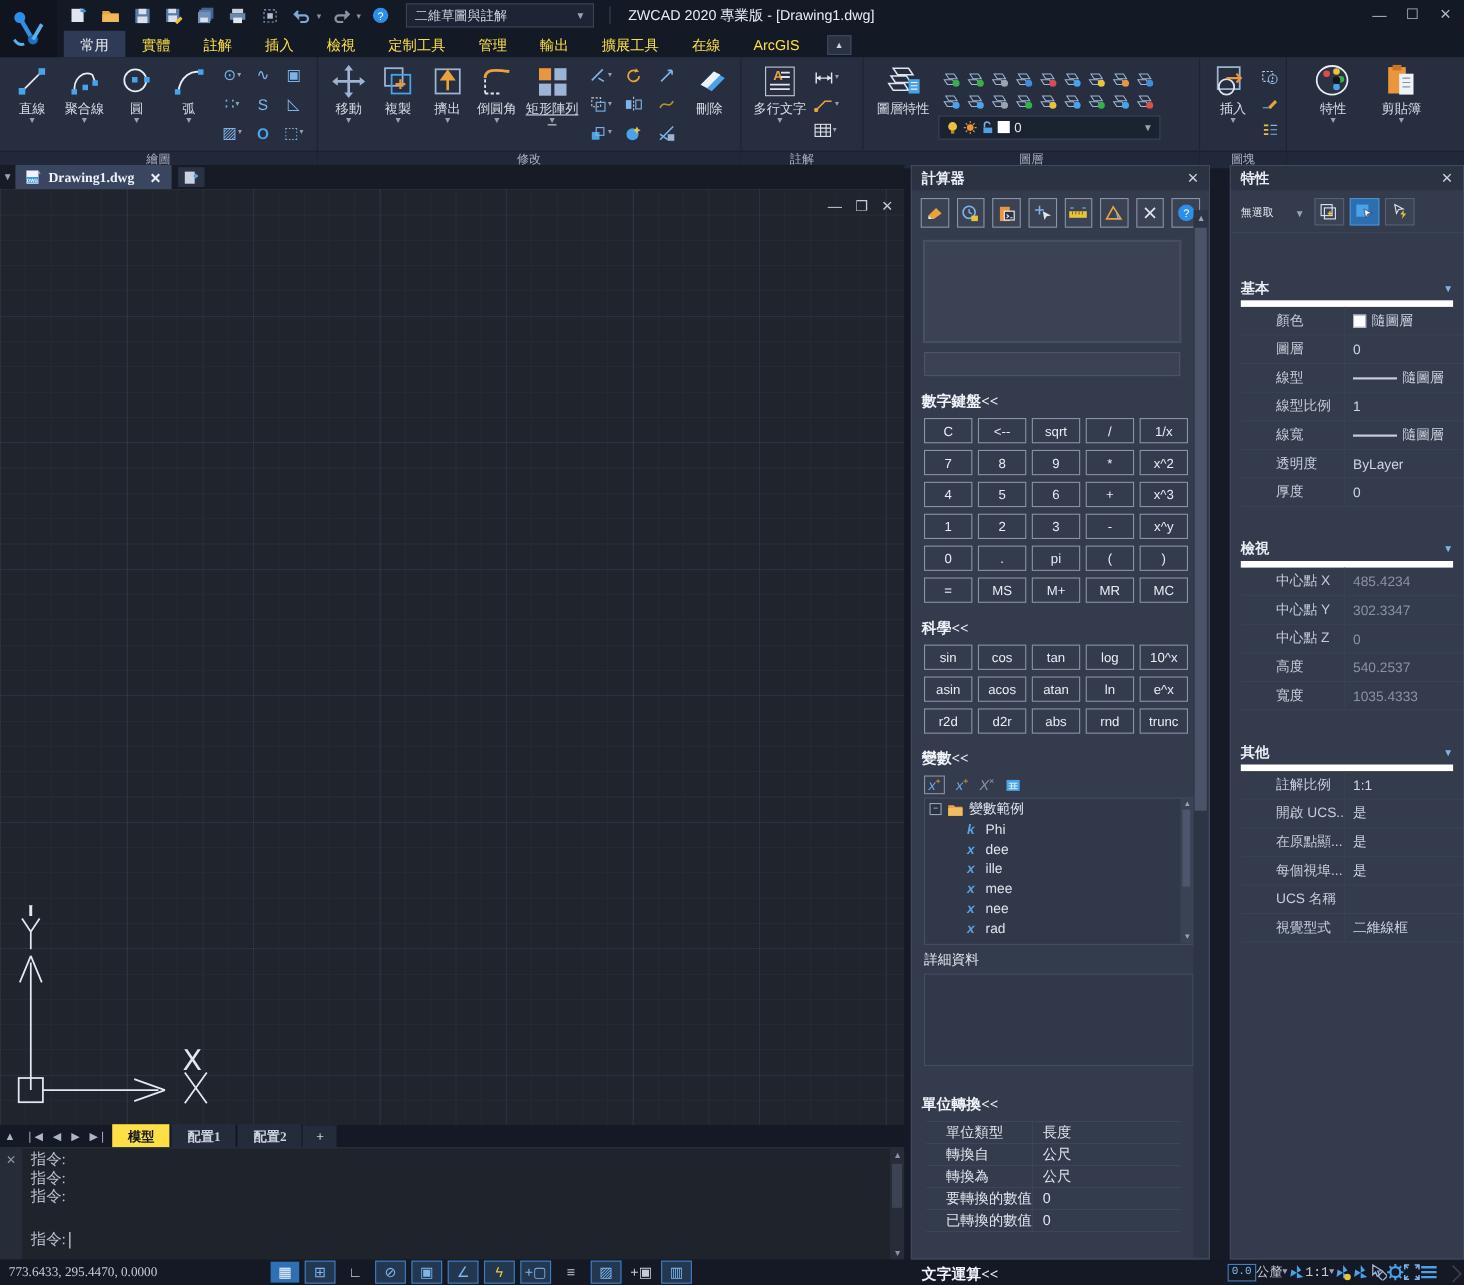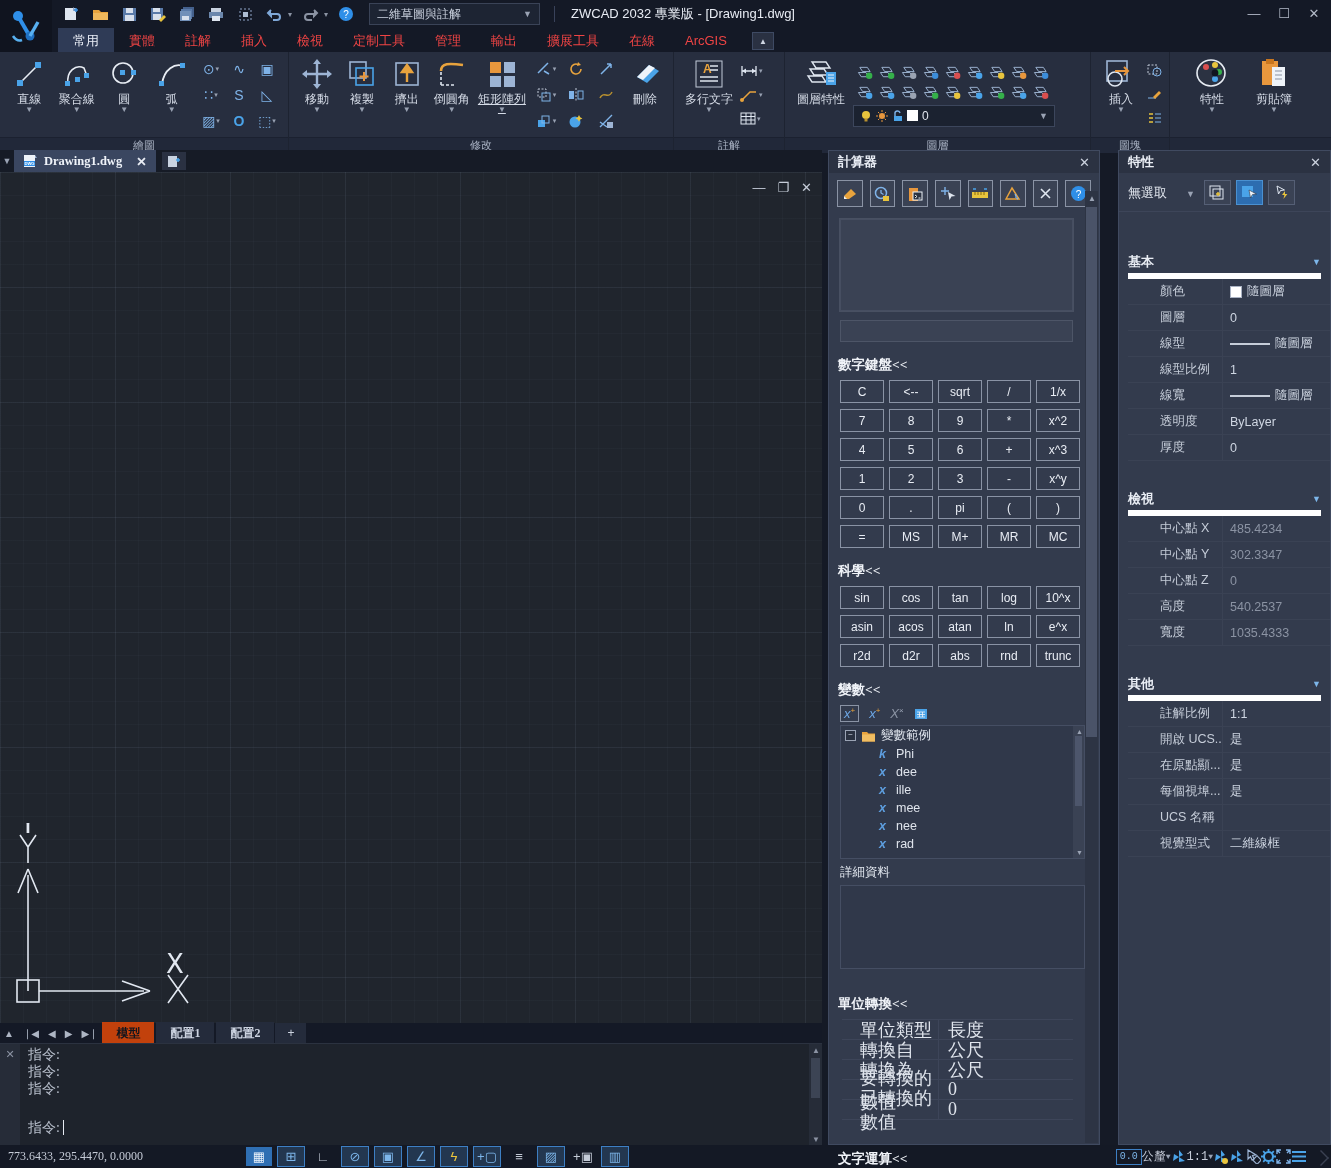--- a/index.html
+++ b/index.html
@@ -13,21 +13,21 @@
   .qbtn{width:22px;height:20px;display:flex;align-items:center;justify-content:center;color:#8fa6c8;}
   .qcaret{color:#8b93a3;font-size:8px;margin-left:-4px;}
   .workspace{display:flex;align-items:center;height:20px;background:#1d2433;border:1px solid #3a4357;padding:0 7px;margin-left:12px;width:155px;color:#ccd3e0;font-size:12px;}
   .workspace .arrow{margin-left:auto;font-size:9px;color:#9aa3b4;}
   .tsep{width:1px;height:16px;background:#39425a;margin-left:14px;}
   .apptitle{margin-left:16px;color:#e8ecf4;font-size:13px;}
   .winctl{position:absolute;right:2px;top:0;display:flex;}
   .winctl .wbtn{width:30px;height:26px;display:flex;align-items:center;justify-content:center;color:#b3bac8;font-size:13px;}
   
   .menubar{position:absolute;left:52px;top:28px;width:1279px;height:24px;background:#141926;display:flex;align-items:stretch;padding-left:6px;}
-  .mtab{padding:4px 15px 3px 15px;color:#ef4444;font-size:13px;display:flex;align-items:center;}
+  .mtab{padding:4px 15px 3px 15px;color:#fde047;font-size:13px;display:flex;align-items:center;}
   .mtab.active{background:#2f3b56;color:#eaeef6;}
   .collapse-btn{width:20px;height:16px;margin:4px 0 0 10px;background:#2a3142;border:1px solid #3e4a63;color:#cfd6e2;
                 display:flex;align-items:center;justify-content:center;font-size:8px;}
   
   .ribbon{position:absolute;left:0;top:52px;width:1331px;height:98px;background:#272e3f;display:flex;}
   .rgroup{display:flex;flex-direction:column;border-right:1px solid #1d2331;}
   .rbody{flex:1;display:flex;align-items:center;gap:3px;padding:1px 7px;}
   .rlabel{height:16px;line-height:15px;text-align:center;font-size:11px;color:#a9b2c3;background:#212839;border-top:1px solid #1b2130;}
   .bigbtn{width:48px;height:80px;display:flex;flex-direction:column;align-items:center;padding-top:3px;color:#d6dce7;font-size:12px;line-height:14px;text-align:center;}
   .bigbtn .bicon{height:36px;display:flex;align-items:center;justify-content:center;}
@@ -52,21 +52,21 @@
       repeating-linear-gradient(to right,rgba(150,170,200,0.065) 0 1px,transparent 1px 115px),
       repeating-linear-gradient(to bottom,rgba(150,170,200,0.065) 0 1px,transparent 1px 115px),
       repeating-linear-gradient(to right,rgba(150,170,200,0.03) 0 1px,transparent 1px 23px),
       repeating-linear-gradient(to bottom,rgba(150,170,200,0.03) 0 1px,transparent 1px 23px);}
   .canvasctl{position:absolute;right:10px;top:8px;display:flex;gap:12px;color:#c6cdd9;font-size:13px;}
   .ucs{position:absolute;left:4px;bottom:10px;}
   
   .layoutbar{position:absolute;left:0;top:1023px;width:822px;height:20px;background:#141926;display:flex;align-items:center;gap:1px;}
   .lnav{color:#aeb6c4;font-size:10px;padding:0 4px;}
   .ltab{padding:3px 14px;background:#242b3b;color:#ccd3e0;font-size:12px;font-family:"Liberation Serif","DejaVu Serif",serif;font-weight:bold;}
-  .ltab.active{background:#c2410c;color:#11151e;}
+  .ltab.active{background:#fde047;color:#11151e;}
   .ltab-add{padding:3px 12px;background:#242b3b;color:#ccd3e0;}
   
   .cmdwin{position:absolute;left:0;top:1043px;width:822px;height:102px;background:#1e232c;border-top:1px solid #2b3240;display:flex;}
   .cmdstrip{width:20px;background:#262c38;color:#8b93a3;text-align:center;font-size:11px;padding-top:4px;}
   .cmdbody{flex:1;padding:2px 8px;color:#b9c0cd;font-size:14px;line-height:17px;position:relative;font-family:"Liberation Serif","DejaVu Serif",serif;}
   .cmdline{height:17px;}
   .cmdprompt{position:absolute;left:8px;bottom:10px;display:flex;align-items:center;}
   .caret-bar{display:inline-block;width:1px;height:15px;background:#e6eaf2;margin-left:3px;}
   .cmdscroll{width:13px;background:#262c38;position:relative;color:#8b93a3;font-size:8px;text-align:center;}
   .cmdscroll .up{position:absolute;top:2px;left:3px;}
@@ -102,33 +102,33 @@
   .vtool sup{font-size:8px;font-style:normal;color:#e8a33d;}
   .vtool .del{font-size:8px;font-style:normal;color:#9aa3b4;}
   .vtree{margin:0 14px 0 11px;height:132px;border:1px solid #454e63;background:#30384a;position:relative;overflow:hidden;font-size:12.5px;}
   .vfold{display:flex;align-items:center;gap:5px;height:19px;padding-left:4px;color:#e3e8f0;}
   .minusbox{width:9px;height:9px;border:1px solid #9aa3b4;color:#cfd6e2;font-size:8px;line-height:7px;text-align:center;background:#2a3140;}
   .vrow{display:flex;align-items:center;gap:7px;height:18px;padding-left:38px;color:#dfe4ec;}
   .vicon{font-style:italic;font-weight:bold;color:#5e9fe0;width:10px;}
   .vtree-scroll{position:absolute;right:0;top:0;bottom:0;width:11px;background:#3a4254;color:#9aa3b4;font-size:7px;text-align:center;}
   .vtree-scroll .thumb{position:absolute;top:10px;left:2px;width:7px;height:70px;background:#4d566c;}
   .details-box{margin:3px 14px 0 11px;height:82px;border:1px solid #454e63;background:#30384a;}
-  .utable{margin:2px 26px 0 13px;font-size:18px;font-family:Liberation Serif, serif;}
+  .utable{margin:2px 26px 0 13px;font-size:13px;}
   .urow{display:flex;height:19px;align-items:center;border-bottom:1px solid #3d4559;}
   .urow:first-child{border-top:1px solid #3d4559;}
   .ulabel{width:96px;padding-left:18px;color:#e0e5ed;box-sizing:border-box;}
   .uvalue{flex:1;padding-left:9px;border-left:1px solid #3d4559;color:#e0e5ed;height:100%;display:flex;align-items:center;}
   .sub-label{color:#dfe4ec;font-size:12.5px;margin:2px 0 4px 11px;}
   .calc-scroll{position:absolute;right:1px;top:40px;bottom:1px;width:13px;background:#2d3444;color:#9aa3b4;font-size:8px;text-align:center;}
   .calc-scroll .up{position:absolute;top:3px;left:3px;}
   .calc-scroll .thumb{position:absolute;top:16px;left:1px;width:11px;height:530px;background:#4a5368;}
   
   .props{left:1118px;width:213px;height:995px;}
   .selector-row{display:flex;align-items:center;padding:7px 5px 6px 9px;gap:5px;border-bottom:1px solid #3d4559;}
-  .sel-text{font-size:13px;color:#e2e7ef;}
+  .sel-text{font-size:10px;color:#e2e7ef;}
   .sel-arrow{font-size:9px;color:#9aa3b4;margin:2px 4px 0 14px;}
   .pbtn{width:25px;height:23px;display:flex;align-items:center;justify-content:center;border:1px solid #555f75;background:#3a4254;}
   .pbtn.hl{background:#2d6db0;border-color:#4a90d0;}
   #prop-sections{padding-top:38px;}
   .psec{margin-bottom:26px;}
   .psec-head{display:flex;align-items:center;margin:0 9px 0 9px;border-bottom:6px solid #ffffff;height:23px;font-size:13px;color:#e9edf4;font-weight:bold;}
   .psec-arrow{margin-left:auto;font-size:9px;color:#7db6ea;font-weight:normal;}
   .prow{display:flex;height:25px;align-items:center;margin-left:9px;border-bottom:1px solid #3a4254;font-size:12.5px;}
   .plabel{width:62px;color:#c6cdd9;white-space:nowrap;overflow:hidden;flex:none;margin-left:32px;}
   .pvalue{flex:1;border-left:1px solid #3a4254;padding-left:7px;height:100%;display:flex;align-items:center;gap:5px;color:#cfd6e2;}
@@ -220,21 +220,21 @@
             <circle cx="8" cy="8" r="7" fill="#2f8fe8"></circle>
             <text x="8" y="12" text-anchor="middle" font-size="10" fill="#fff" font-family="Liberation Sans">?</text>
           </svg>
         </span>
     </div>
     <div class="workspace">
       <span>二維草圖與註解</span>
       <span class="arrow">▼</span>
     </div>
     <div class="tsep"></div>
-    <div class="apptitle">ZWCAD 2032 專業版 - [Drawing1.dwg]</div>
+    <div class="apptitle">ZWCAD 2020 專業版 - [Drawing1.dwg]</div>
     <div class="winctl">
       <span class="wbtn">—</span>
       <span class="wbtn">☐</span>
       <span class="wbtn">✕</span>
     </div>
   </div>
 
   <div class="menubar">
     <div id="menu-tabs" style="display:flex;">
         <div class="mtab active">常用</div>

